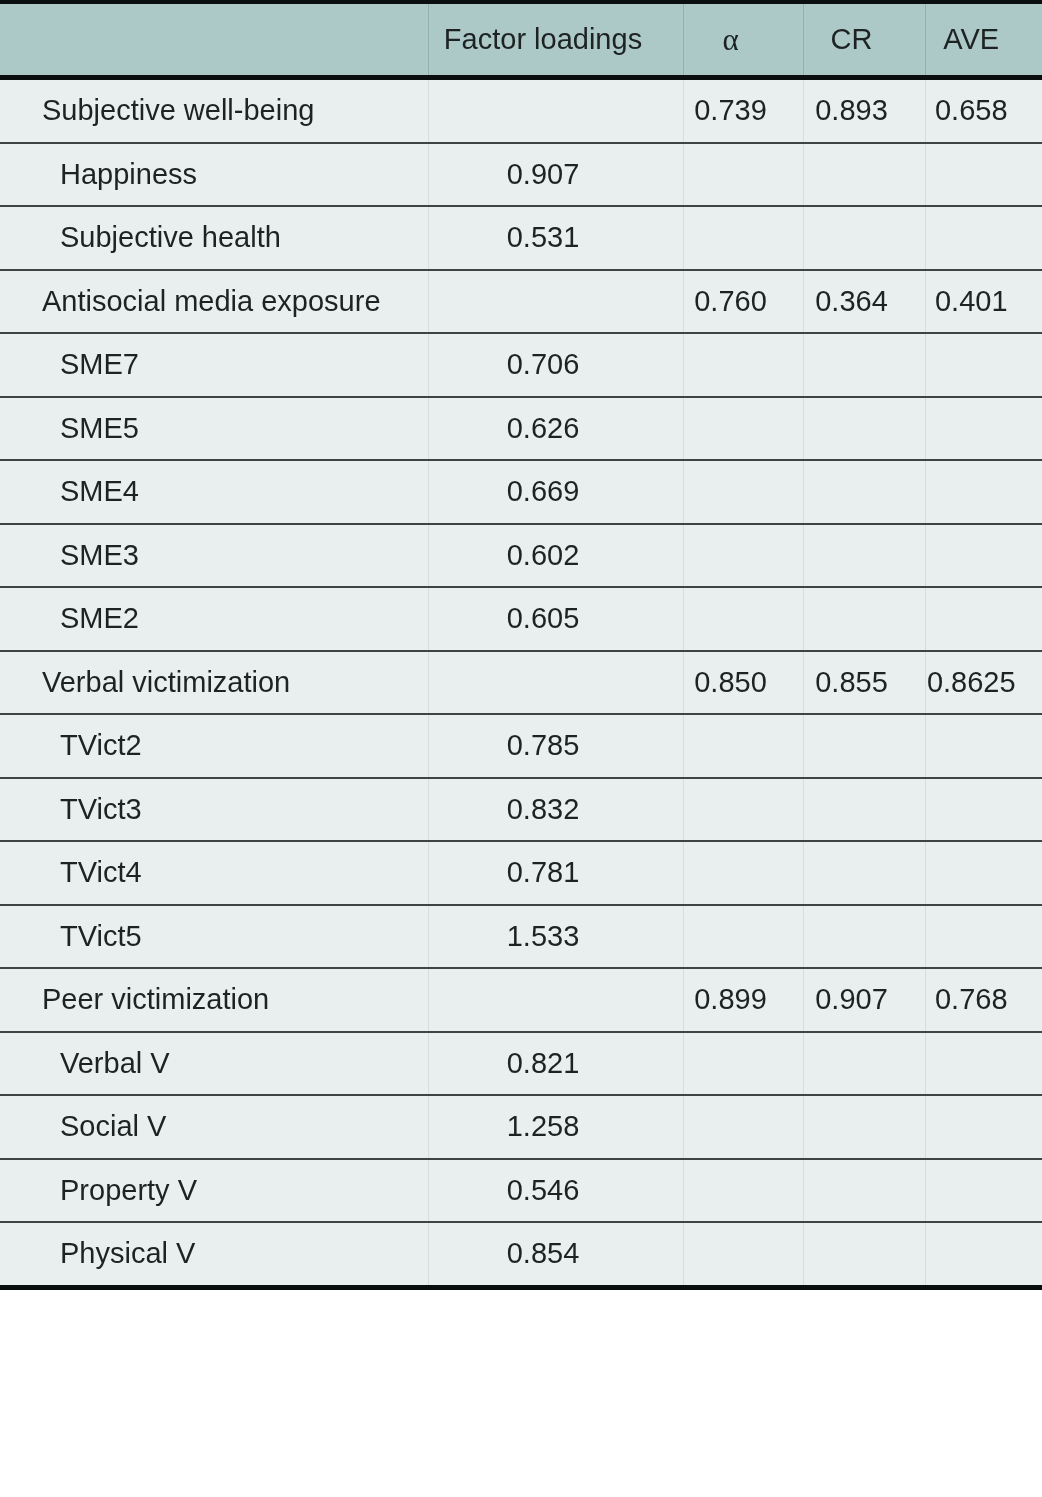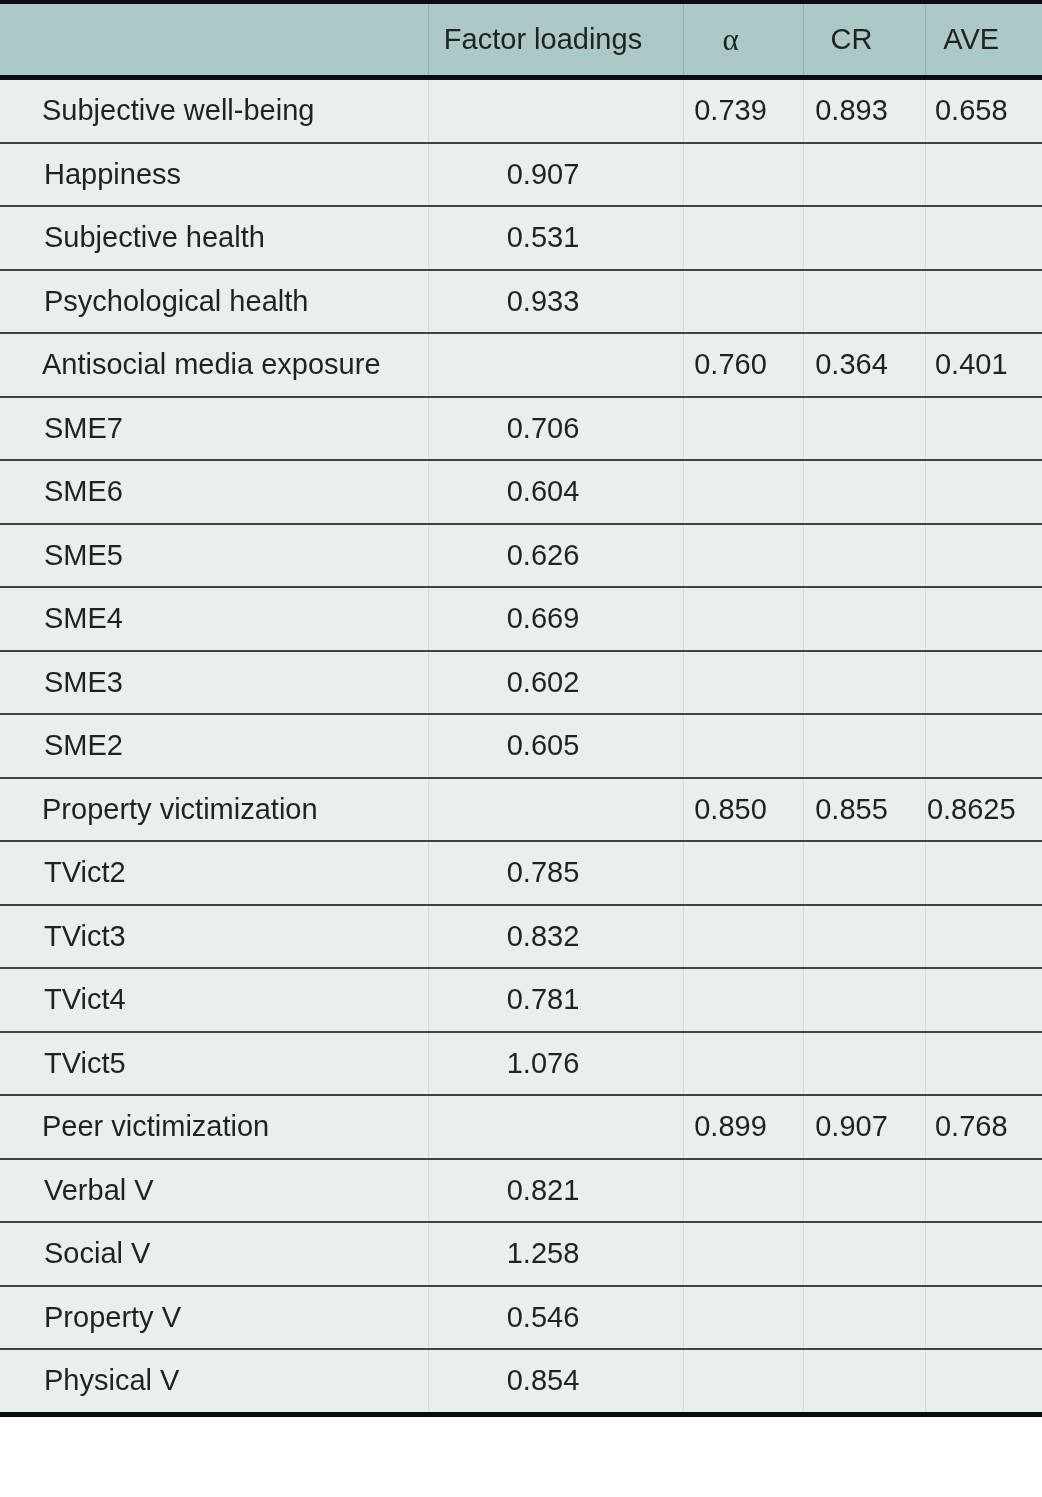--- a/index.html
+++ b/index.html
@@ -60,21 +60,21 @@
   tbody td:not(:first-child) {
     text-align: center;
     padding-right: 26px;
     border-left: 1px solid rgba(45, 65, 65, 0.10);
   }
   tbody td:first-child {
     text-align: left;
     padding-left: 42px;
   }
   tbody tr.item td:first-child {
-    padding-left: 44px;
+    padding-left: 60px;
   }
   tbody tr:last-child td {
     border-bottom: 5px solid #0b0e0e;
   }
 </style>
 </head>
 <body>
 
 <div class="page">
   <table class="stats-table">
@@ -109,49 +109,35 @@
         <td></td>
         <td></td>
       </tr>
       <tr class="item">
         <td>Subjective health</td>
         <td>0.531</td>
         <td></td>
         <td></td>
         <td></td>
       </tr>
-      <tr class="item">
-        <td>Psychological health</td>
-        <td>0.933</td>
-        <td></td>
-        <td></td>
-        <td></td>
-      </tr>
       <tr class="section">
         <td>Antisocial media exposure</td>
         <td></td>
         <td>0.760</td>
         <td>0.364</td>
         <td>0.401</td>
       </tr>
       <tr class="item">
         <td>SME7</td>
         <td>0.706</td>
         <td></td>
         <td></td>
         <td></td>
       </tr>
       <tr class="item">
-        <td>SME6</td>
-        <td>0.604</td>
-        <td></td>
-        <td></td>
-        <td></td>
-      </tr>
-      <tr class="item">
         <td>SME5</td>
         <td>0.626</td>
         <td></td>
         <td></td>
         <td></td>
       </tr>
       <tr class="item">
         <td>SME4</td>
         <td>0.669</td>
         <td></td>
@@ -166,21 +152,21 @@
         <td></td>
       </tr>
       <tr class="item">
         <td>SME2</td>
         <td>0.605</td>
         <td></td>
         <td></td>
         <td></td>
       </tr>
       <tr class="section">
-        <td>Property victimization</td>
+        <td>Verbal victimization</td>
         <td></td>
         <td>0.850</td>
         <td>0.855</td>
         <td>0.8625</td>
       </tr>
       <tr class="item">
         <td>TVict2</td>
         <td>0.785</td>
         <td></td>
         <td></td>
@@ -195,21 +181,21 @@
       </tr>
       <tr class="item">
         <td>TVict4</td>
         <td>0.781</td>
         <td></td>
         <td></td>
         <td></td>
       </tr>
       <tr class="item">
         <td>TVict5</td>
-        <td>1.076</td>
+        <td>1.533</td>
         <td></td>
         <td></td>
         <td></td>
       </tr>
       <tr class="section">
         <td>Peer victimization</td>
         <td></td>
         <td>0.899</td>
         <td>0.907</td>
         <td>0.768</td>

